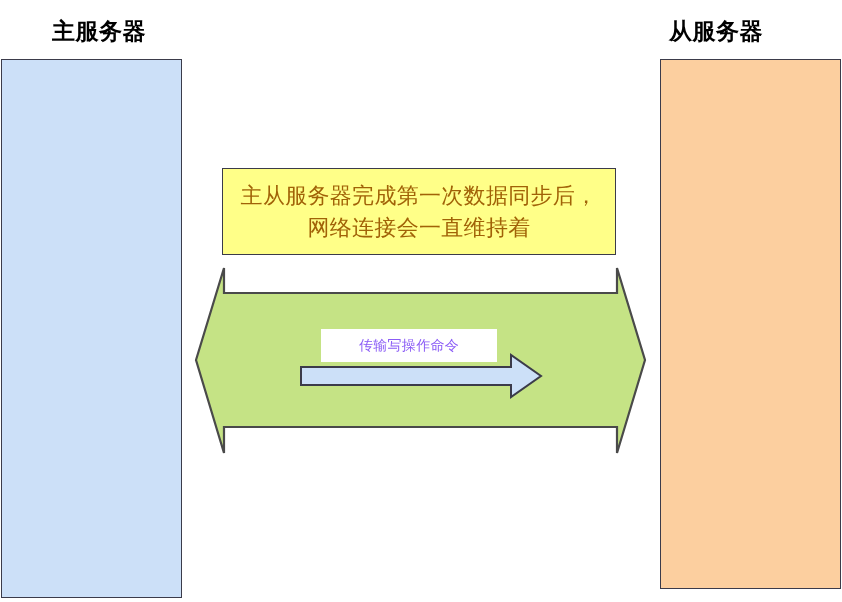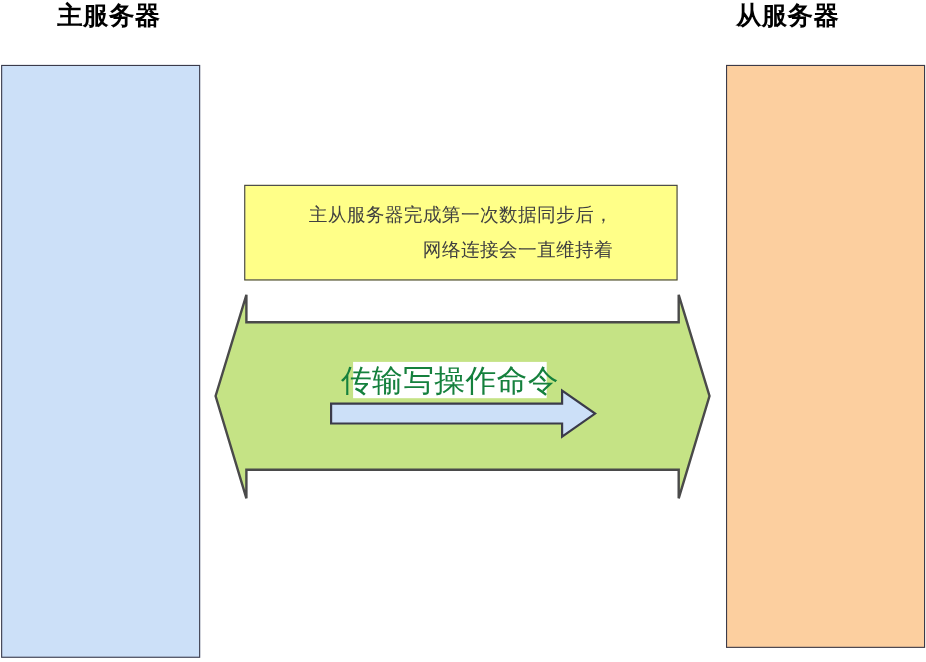--- a/index.html
+++ b/index.html
@@ -22,20 +22,21 @@
     height: 602px;
   }
   .title {
     position: absolute;
     font-size: 23px;
     font-weight: 600;
     color: #000000;
     letter-spacing: 0.5px;
     white-space: nowrap;
     line-height: 1;
+    margin-top: 16px;
   }
   #title-master {
     left: 52px;
     top: 4px;
   }
   #title-slave {
     left: 669px;
     top: 4px;
   }
   .server-box {
@@ -65,24 +66,24 @@
     width: 394px;
     height: 87px;
     box-sizing: border-box;
     background: #ffff88;
     border: 1.3px solid #3b3b4a;
     display: flex;
     align-items: center;
     justify-content: center;
   }
   #note-text {
-    font-size: 17px;
+    font-size: 22px;
     line-height: 32px;
-    color: #404040;
-    text-align: right;
+    color: #a16207;
+    text-align: center;
     white-space: pre-line;
     letter-spacing: 0.3px;
   }
   #green-arrow-svg {
     position: absolute;
     left: 190px;
     top: 262px;
     width: 462px;
     height: 198px;
   }
@@ -98,25 +99,26 @@
     left: 321px;
     top: 329px;
     width: 176px;
     height: 33px;
     background: #ffffff;
     display: flex;
     align-items: center;
     justify-content: center;
   }
   #flow-label-text {
-    font-size: 28px;
+    font-size: 14px;
     line-height: 1;
-    color: #15803d;
+    color: #8b5cf6;
     white-space: nowrap;
     letter-spacing: 0.3px;
+    font-family: Liberation Serif, serif;
   }
 </style>
 </head>
 <body>
 
 <div id="canvas">
 
   <div class="title" id="title-master">主服务器</div>
 
   <div class="title" id="title-slave">从服务器</div>

